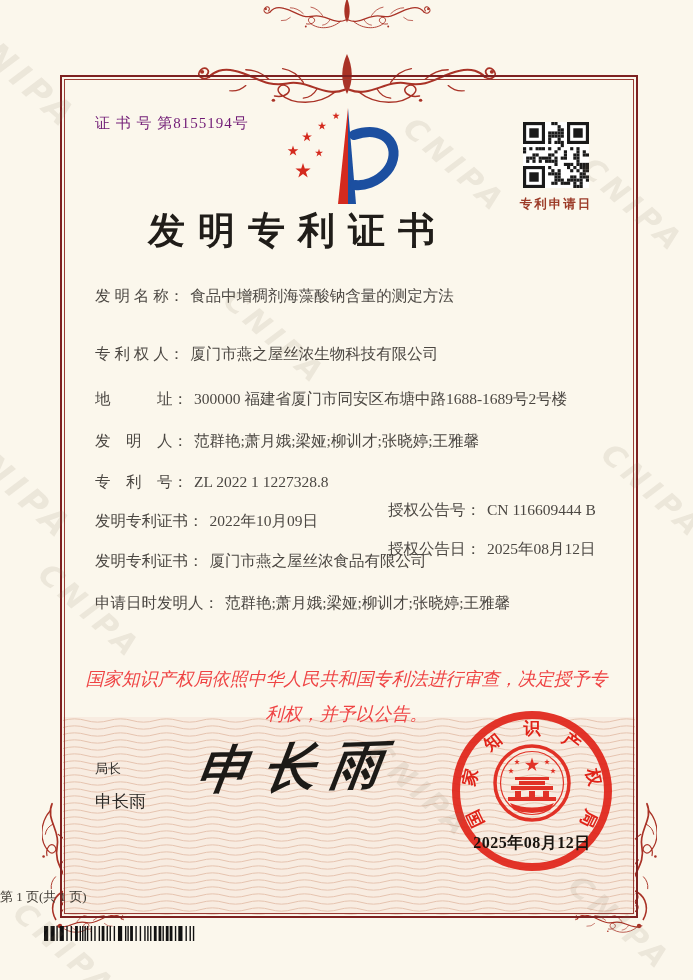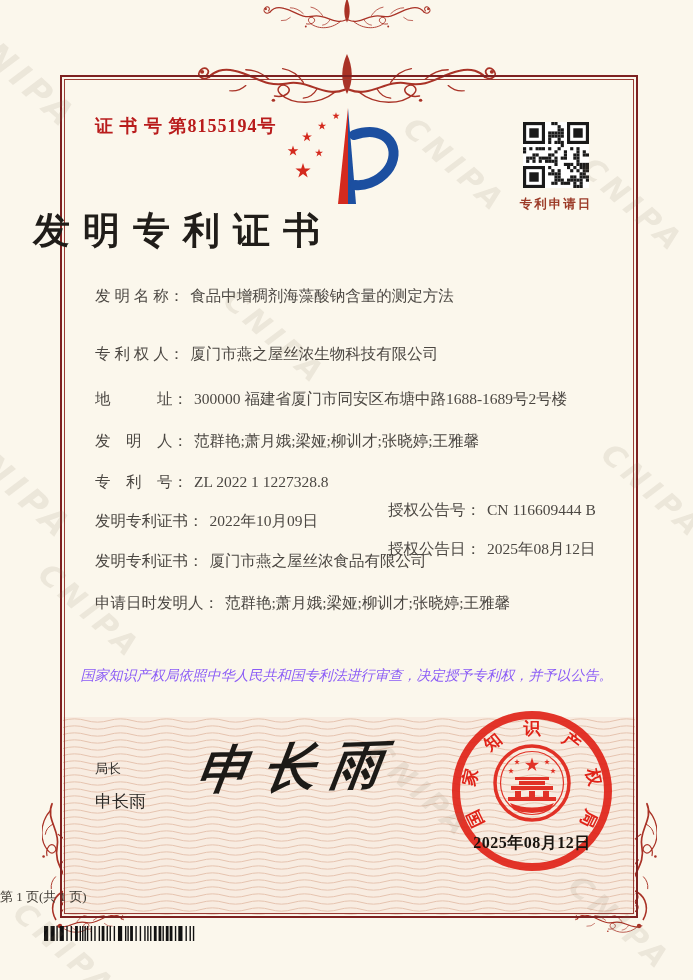--- a/index.html
+++ b/index.html
@@ -10,39 +10,39 @@
   .wm{position:absolute;font-family:"DejaVu Sans",sans-serif;font-style:italic;font-weight:bold;
       color:rgba(130,115,92,0.12);letter-spacing:5px;transform-origin:left top;pointer-events:none;}
 
   
   .frame{position:absolute;left:60px;top:75px;right:55px;bottom:62px;border:2px solid #7e2121;}
   .frame-inner{position:absolute;inset:2px;border:1px solid #9a3b34;}
 
   
   .band{position:absolute;left:63px;right:58px;top:717px;bottom:65px;overflow:hidden;}
 
-  .cert-no{position:absolute;left:95px;top:114px;font-size:18px;color:#b91c1c;letter-spacing:1px;font-weight:bold;}
+  .cert-no{position:absolute;left:95px;top:114px;font-size:15px;color:#701a75;letter-spacing:1px;}
 
   .logo{position:absolute;left:273px;top:103px;width:148px;height:106px;}
 
   .qr{position:absolute;left:523px;top:122px;width:66px;height:66px;background:#fff;}
   .qr svg{display:block}
   .qr-caption{position:absolute;left:498px;top:196px;width:116px;text-align:center;
       font-size:12.5px;color:#9c3b28;letter-spacing:2px;font-weight:bold;}
 
-  .title{position:absolute;left:0;top:206px;width:583px;text-align:left;
-      font-size:37px;font-weight:bold;color:#201d19;letter-spacing:13px;text-indent:13px;padding-left:20px;}
+  .title{position:absolute;left:0;top:206px;width:583px;text-align:center;
+      font-size:37px;font-weight:bold;color:#201d19;letter-spacing:13px;text-indent:13px;}
 
   .rows{position:absolute;left:95px;top:286px;width:520px;font-size:15.5px;color:#4b4742;}
   .row{position:absolute;left:0;white-space:nowrap;}
   .row .lbl{margin-right:6px;}
   .col2{position:absolute;left:293px;margin-top:28px;}
 
   .legal{position:absolute;left:78px;top:662px;width:537px;text-align:center;
-      font-size:14px;color:#8b5cf6;line-height:1.95;font-style:italic;}
+      font-size:18px;color:#ef4444;line-height:1.95;font-style:italic;}
 
   .sig-title{position:absolute;left:95px;top:760px;font-size:13px;color:#2e2c29;}
   .sig-name{position:absolute;left:95px;top:790px;font-size:17px;color:#2e2c29;}
   .sig-script{position:absolute;left:198px;top:733px;font-size:52px;color:#1c1a17;
       font-weight:bold;letter-spacing:14px;transform:skewX(-10deg) rotate(-2deg);font-style:italic;}
 
   .seal{position:absolute;left:452px;top:711px;width:160px;height:160px;}
   .seal-ring{position:absolute;inset:0;border:8px solid rgba(224,35,24,0.92);border-radius:50%;}
   .seal-char{position:absolute;left:50%;top:50%;font-size:17px;font-weight:bold;color:#e02318;}
   .seal-emblem{position:absolute;left:38px;top:30px;}

